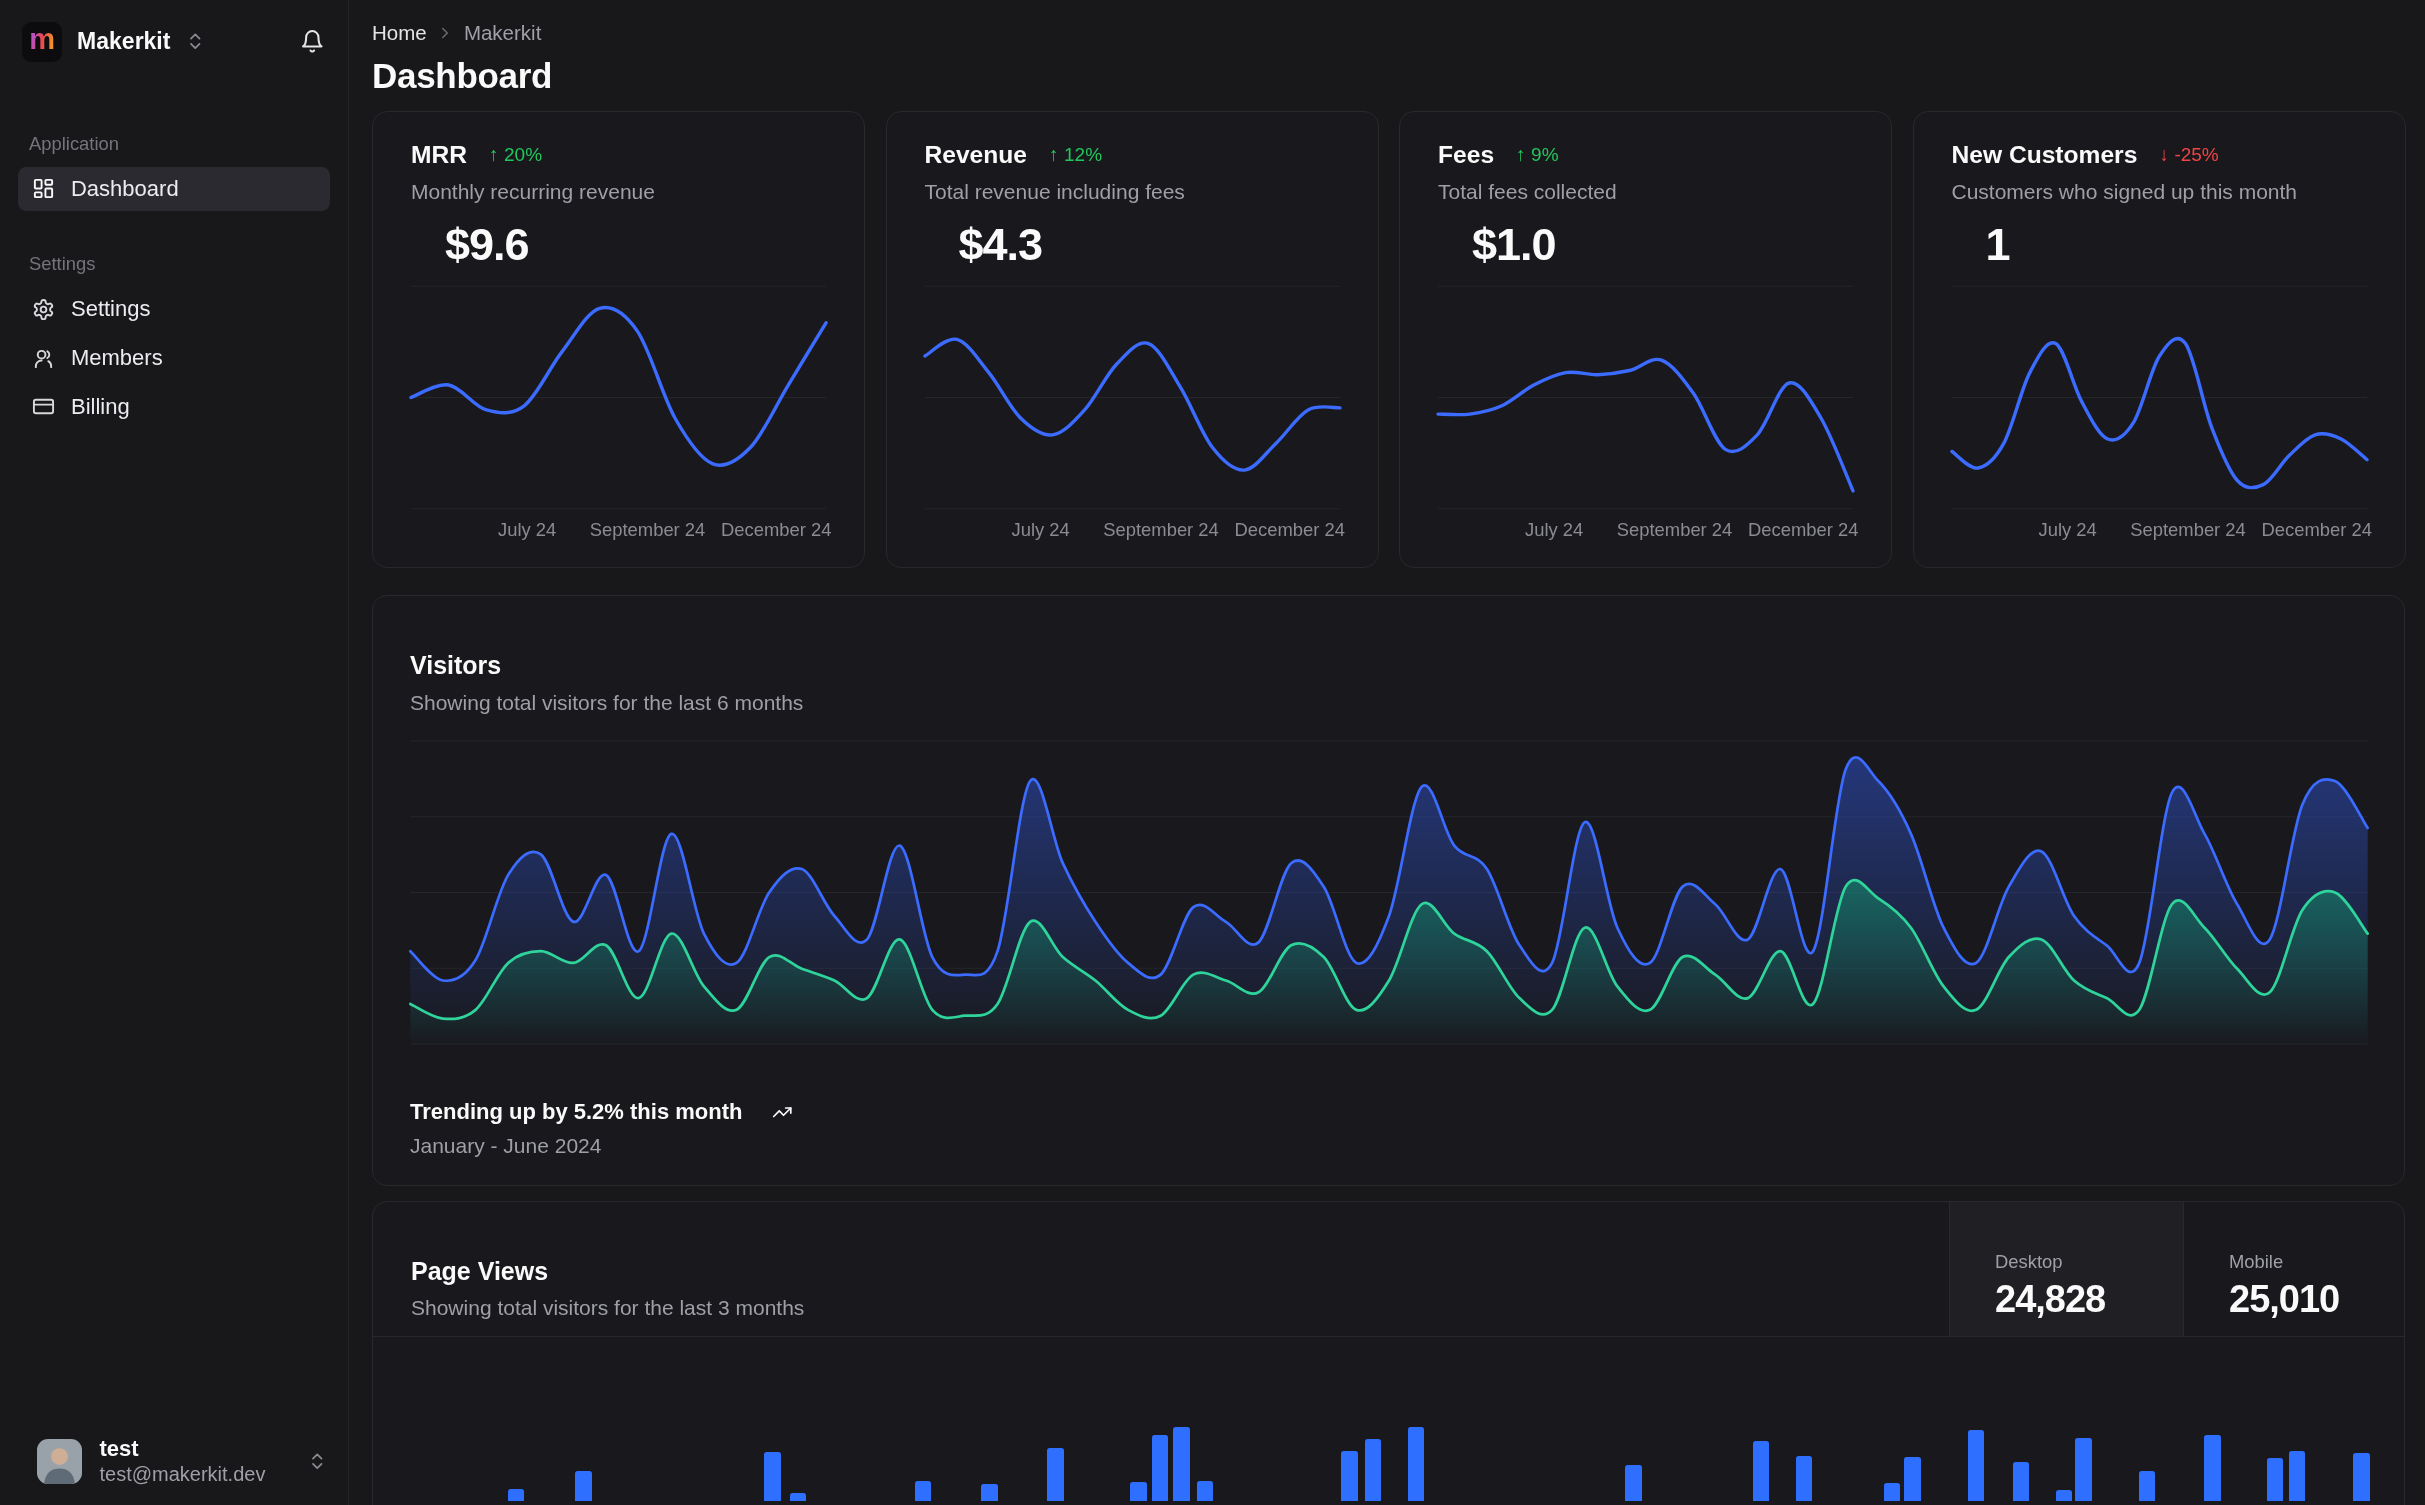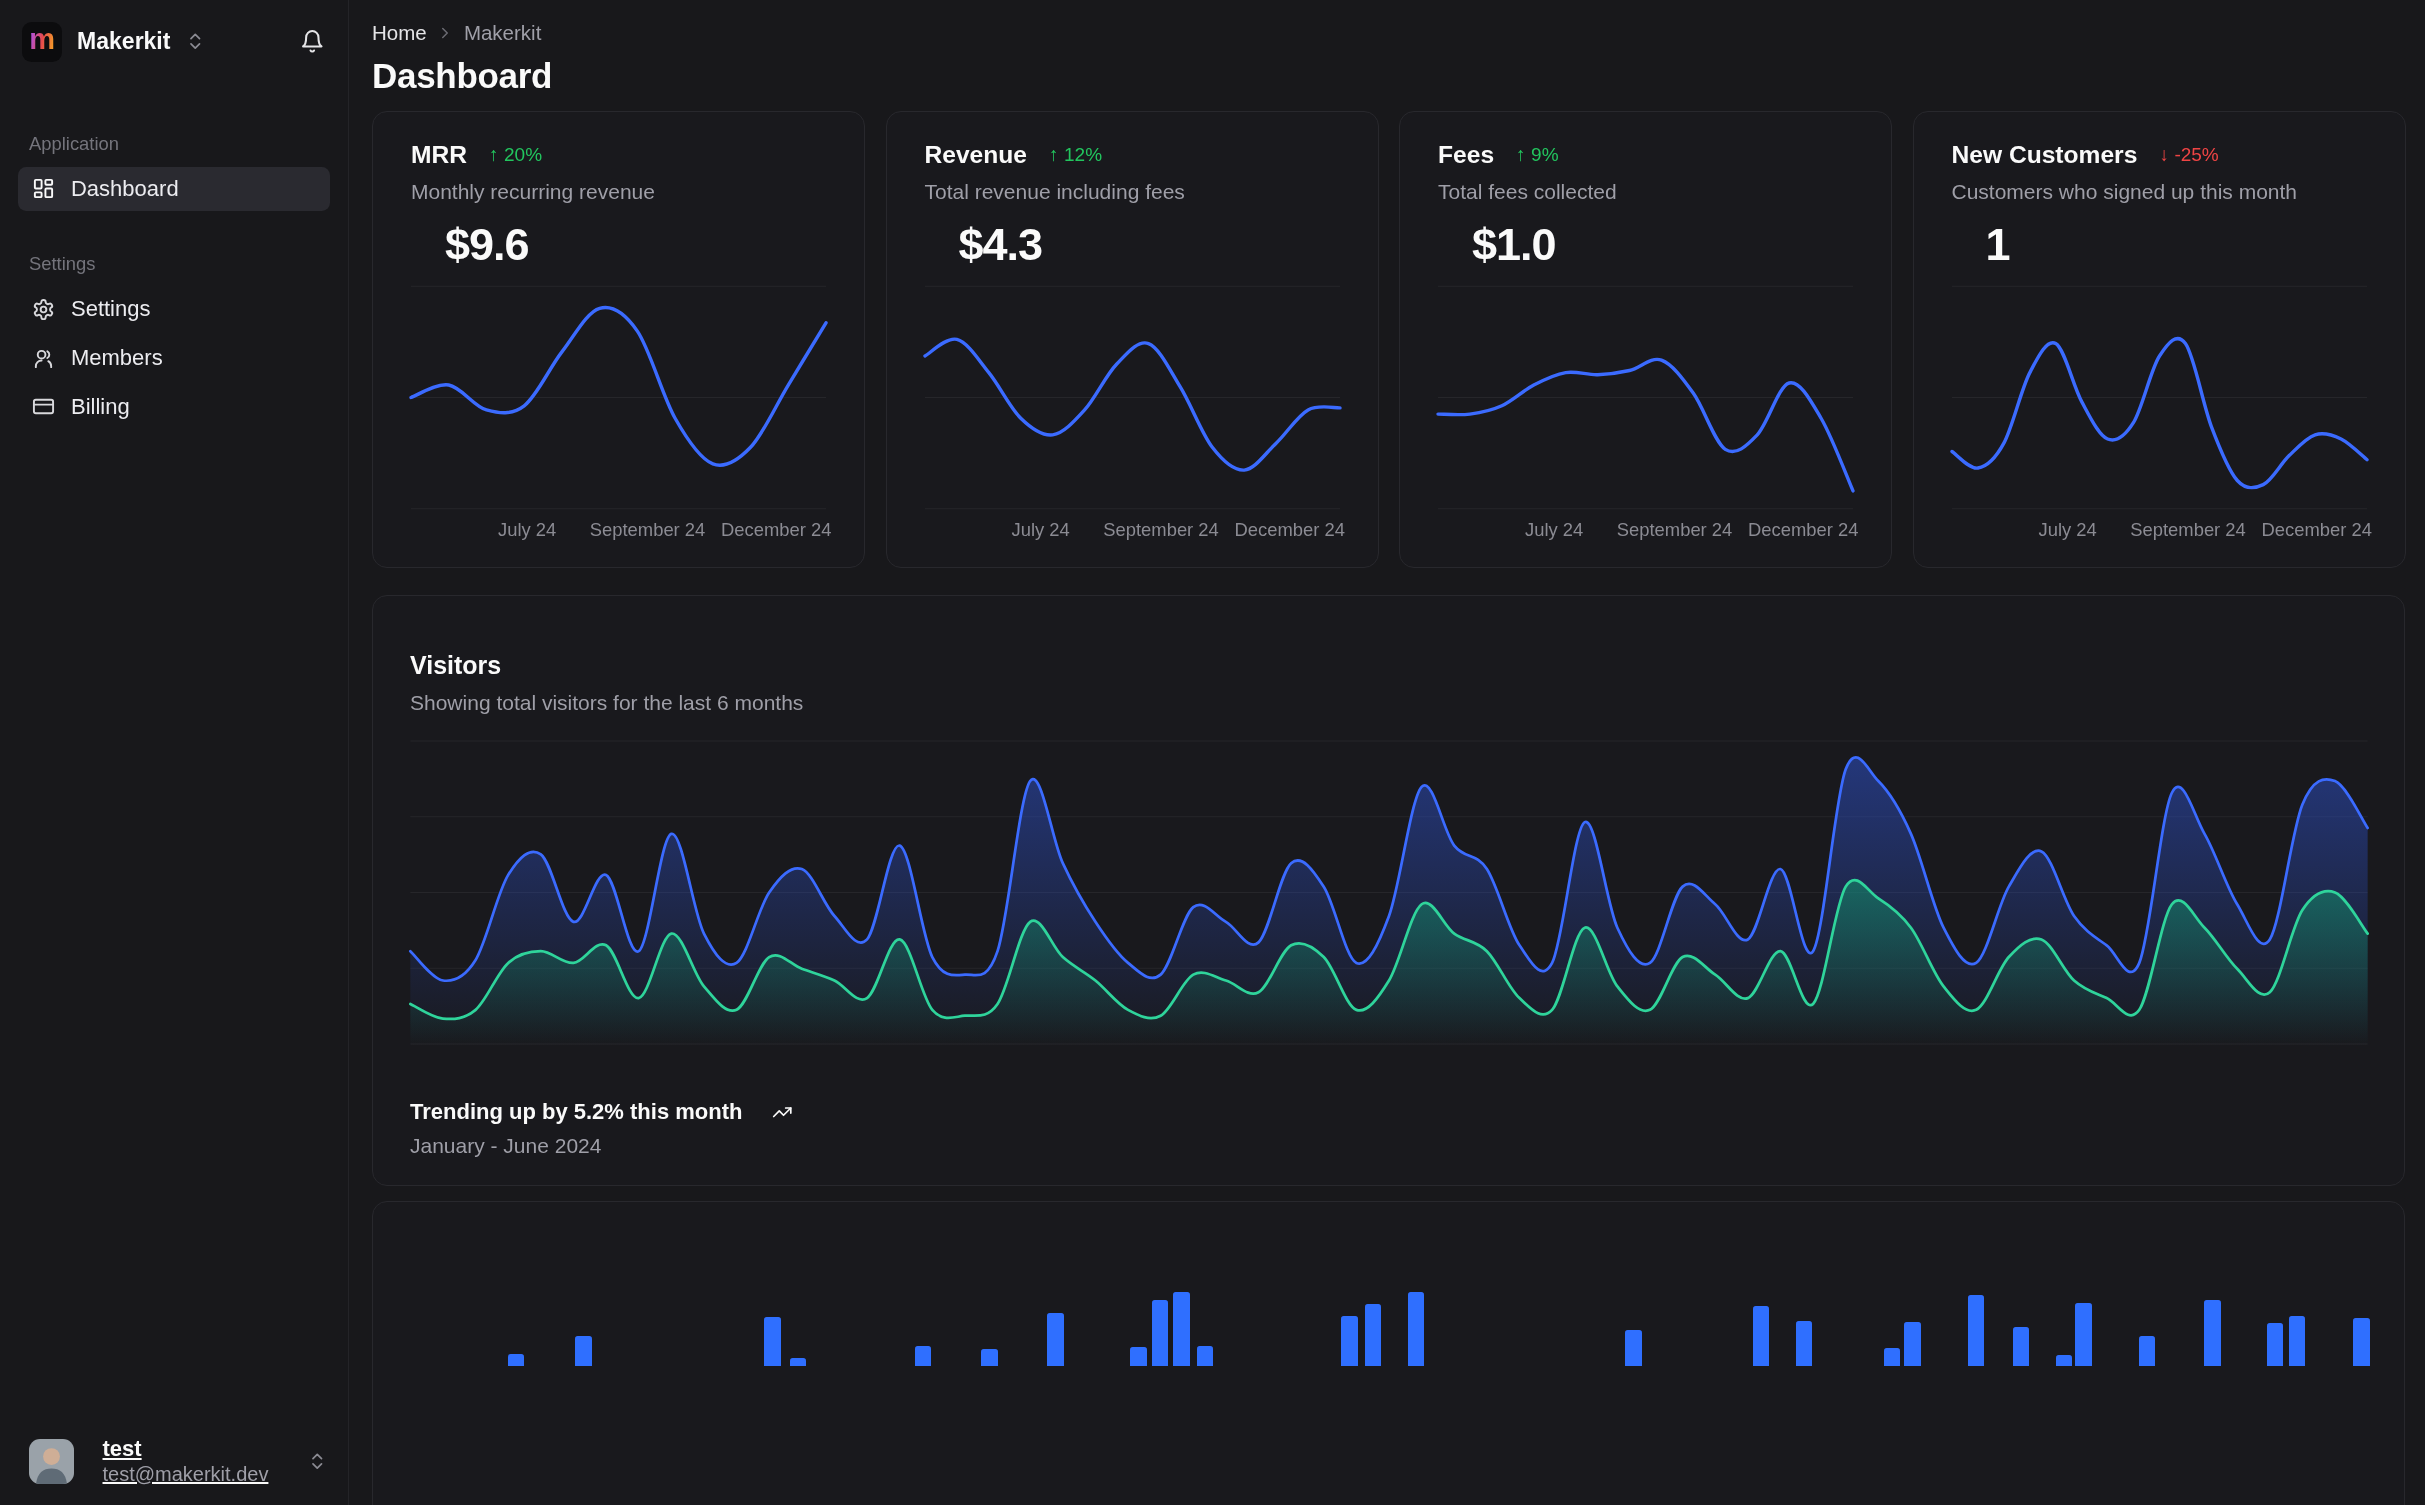--- a/index.html
+++ b/index.html
@@ -14,21 +14,21 @@
   .logo{width:40px;height:40px;border-radius:9.6px;background:#0c0c0e;display:flex;align-items:center;justify-content:center;}
   .logo span{font-size:29px;font-weight:700;background:linear-gradient(100deg,#a855f7 5%,#e5484d 50%,#f5a524 95%);-webkit-background-clip:text;background-clip:text;color:transparent;line-height:1;margin-top:-4.1px;}
   .team-name{font-size:23px;font-weight:600;color:#fafafa;}
   .icon-btn{background:none;border:none;padding:0;cursor:pointer;display:flex;align-items:center;}
   .section-label{font-size:18.4px;color:#74747c;margin:0 11px 12.3px;}
   .sl-first{margin-top:71px;}
   .sl-next{margin-top:42px;}
   .nav-item{height:44px;border-radius:8.2px;display:flex;align-items:center;gap:16.4px;padding:0 13.6px;font-size:22px;color:#ececf0;margin-bottom:4.8px;cursor:pointer;}
   .nav-item.active{background:#2a2a30;}
   .nav-item svg{flex-shrink:0;}
-  .side-footer{position:absolute;left:8px;right:0;bottom:0;padding:18px 20.5px;display:flex;align-items:center;gap:29px;cursor:pointer;text-decoration:underline;}
+  .side-footer{position:absolute;left:16px;right:0;bottom:0;padding:18px 20.5px;display:flex;align-items:center;gap:18px;cursor:pointer;}
   .avatar{width:45px;height:45px;border-radius:11px;overflow:hidden;flex-shrink:0;}
   .uf-name{font-size:22px;font-weight:600;line-height:1.2;}
   .uf-email{font-size:20px;color:#9f9fa8;line-height:1.25;}
   .uf-chev{margin-left:auto;}
 
   
   main{flex:1;padding:20.5px 21px 0 23px;overflow:hidden;}
   .breadcrumb{display:flex;align-items:center;gap:9.6px;font-size:20.5px;color:#e4e4e7;height:24.6px;}
   .breadcrumb .current{color:#9f9fa8;}
   h1{font-size:35px;font-weight:700;margin:11px 0 0;letter-spacing:-0.3px;line-height:1.15;}
@@ -287,20 +287,34 @@
         <span>Trending up by 5.2% this month</span>
         <svg class="lucide" width="20.5" height="20.5" viewBox="0 0 24 24" color="#fafafa">
             <polyline points="22 7 13.5 15.5 8.5 10.5 2 17"></polyline>
             <polyline points="16 7 22 7 22 13"></polyline>
           </svg>
       </div>
       <div class="vf-sub">January - June 2024</div>
     </section>
 
     <section class="card pv-card">
+      <div class="pv-head">
+        <div class="pv-titles">
+          <div class="card-title">Page Views</div>
+          <div class="card-sub">Showing total visitors for the last 3 months</div>
+        </div>
+        <button class="pv-tab active">
+          <div class="pv-tab-label">Desktop</div>
+          <div class="pv-tab-value">24,828</div>
+        </button>
+        <button class="pv-tab t2">
+          <div class="pv-tab-label">Mobile</div>
+          <div class="pv-tab-value">25,010</div>
+        </button>
+      </div>
       <div class="pv-chart" id="pv-bars">
           <div class="bar" style="left: 5%; height: 12.3px; background: rgb(47, 111, 255);"></div>
           <div class="bar" style="left: 8.45%; height: 30px; background: rgb(47, 111, 255);"></div>
           <div class="bar" style="left: 18.1%; height: 49px; background: rgb(47, 111, 255);"></div>
           <div class="bar" style="left: 19.4%; height: 8.2px; background: rgb(47, 111, 255);"></div>
           <div class="bar" style="left: 25.8%; height: 20px; background: rgb(47, 111, 255);"></div>
           <div class="bar" style="left: 29.2%; height: 17px; background: rgb(47, 111, 255);"></div>
           <div class="bar" style="left: 32.56%; height: 53px; background: rgb(47, 111, 255);"></div>
           <div class="bar" style="left: 36.8%; height: 19px; background: rgb(47, 111, 255);"></div>
           <div class="bar" style="left: 37.9%; height: 66px; background: rgb(47, 111, 255);"></div>

